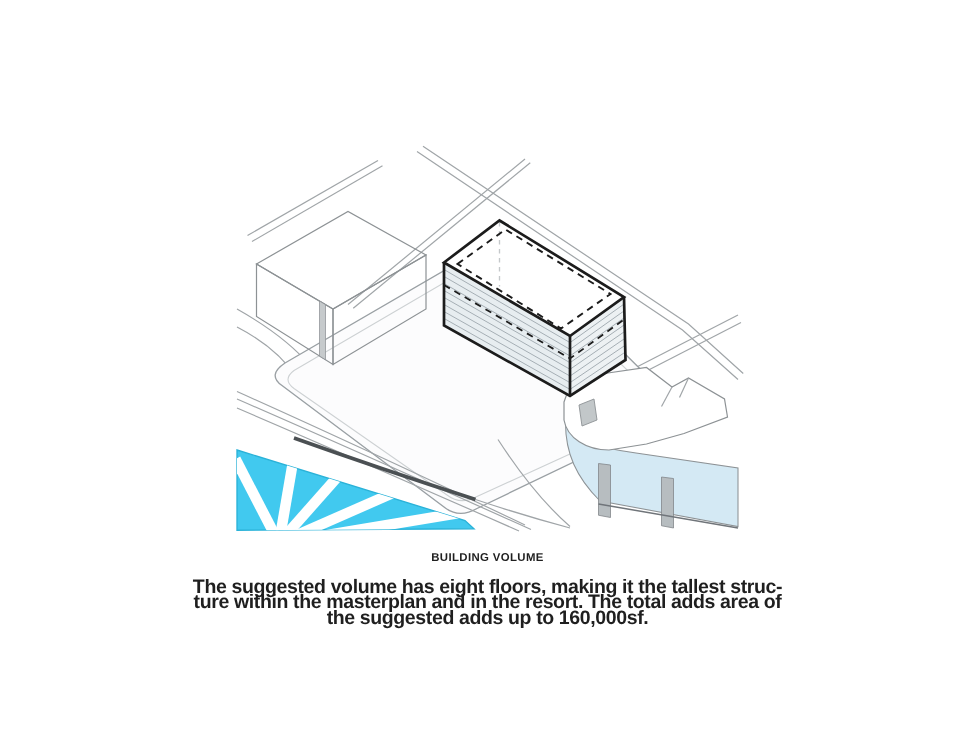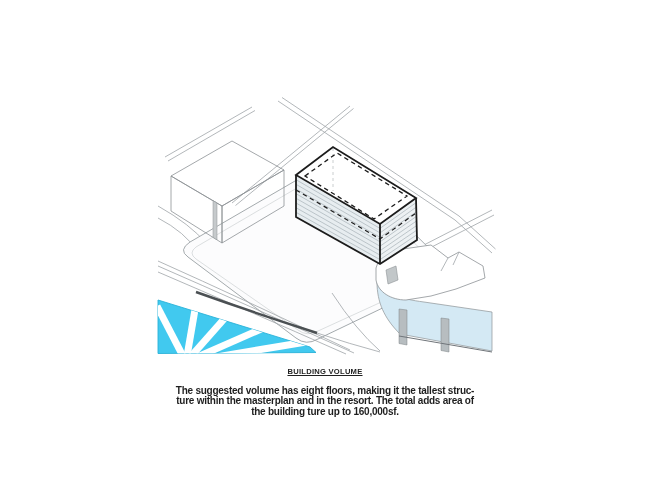--- a/index.html
+++ b/index.html
@@ -3,23 +3,23 @@
 <meta charset="utf-8">
 <style>
   html,body{margin:0;padding:0;background:#ffffff;}
   #page{position:relative;width:650px;height:487px;background:#ffffff;overflow:hidden;
         font-family:"Liberation Sans",sans-serif;}
   #scene{position:absolute;left:0;top:0;}
   .thin{stroke:#a0a5a8;stroke-width:.8;fill:none;}
   .thin2{stroke:#8d9295;stroke-width:.8;fill:none;}
   .floorline{stroke:#a3adb3;stroke-width:.65;}
   #fig-title{position:absolute;left:0;right:0;top:367px;text-align:center;
-             font-size:7.6px;font-weight:700;letter-spacing:.25px;color:#1f1f1f;text-decoration:underline;}
+             font-size:7.6px;font-weight:700;letter-spacing:.25px;color:#1f1f1f;}
   #fig-caption{position:absolute;left:0;right:0;top:386px;text-align:center;
-               font-size:10px;font-weight:600;letter-spacing:-.25px;
+               font-size:13px;font-weight:600;letter-spacing:-.25px;
                line-height:10.3px;color:#1f1f1f;}
 </style>
 </head>
 <body>
 
 <div id="page">
 
   <svg id="scene" viewBox="0 0 650 487" width="650" height="487" xmlns="http://www.w3.org/2000/svg">
     <defs>
       <clipPath id="waterClip">
@@ -117,16 +117,16 @@
         <path d="M380,224 L380,264"></path>
       </g>
     </g>
   </svg>
 
   <div id="fig-title">BUILDING VOLUME</div>
 
   <div id="fig-caption">
     <div>The suggested volume has eight floors, making it the tallest struc-</div>
     <div>ture within the masterplan and in the resort. The total adds area of</div>
-    <div>the building ture up to 160,000sf.</div>
+    <div>the suggested adds up to 160,000sf.</div>
   </div>
 
 </div>
 
 </body></html>

